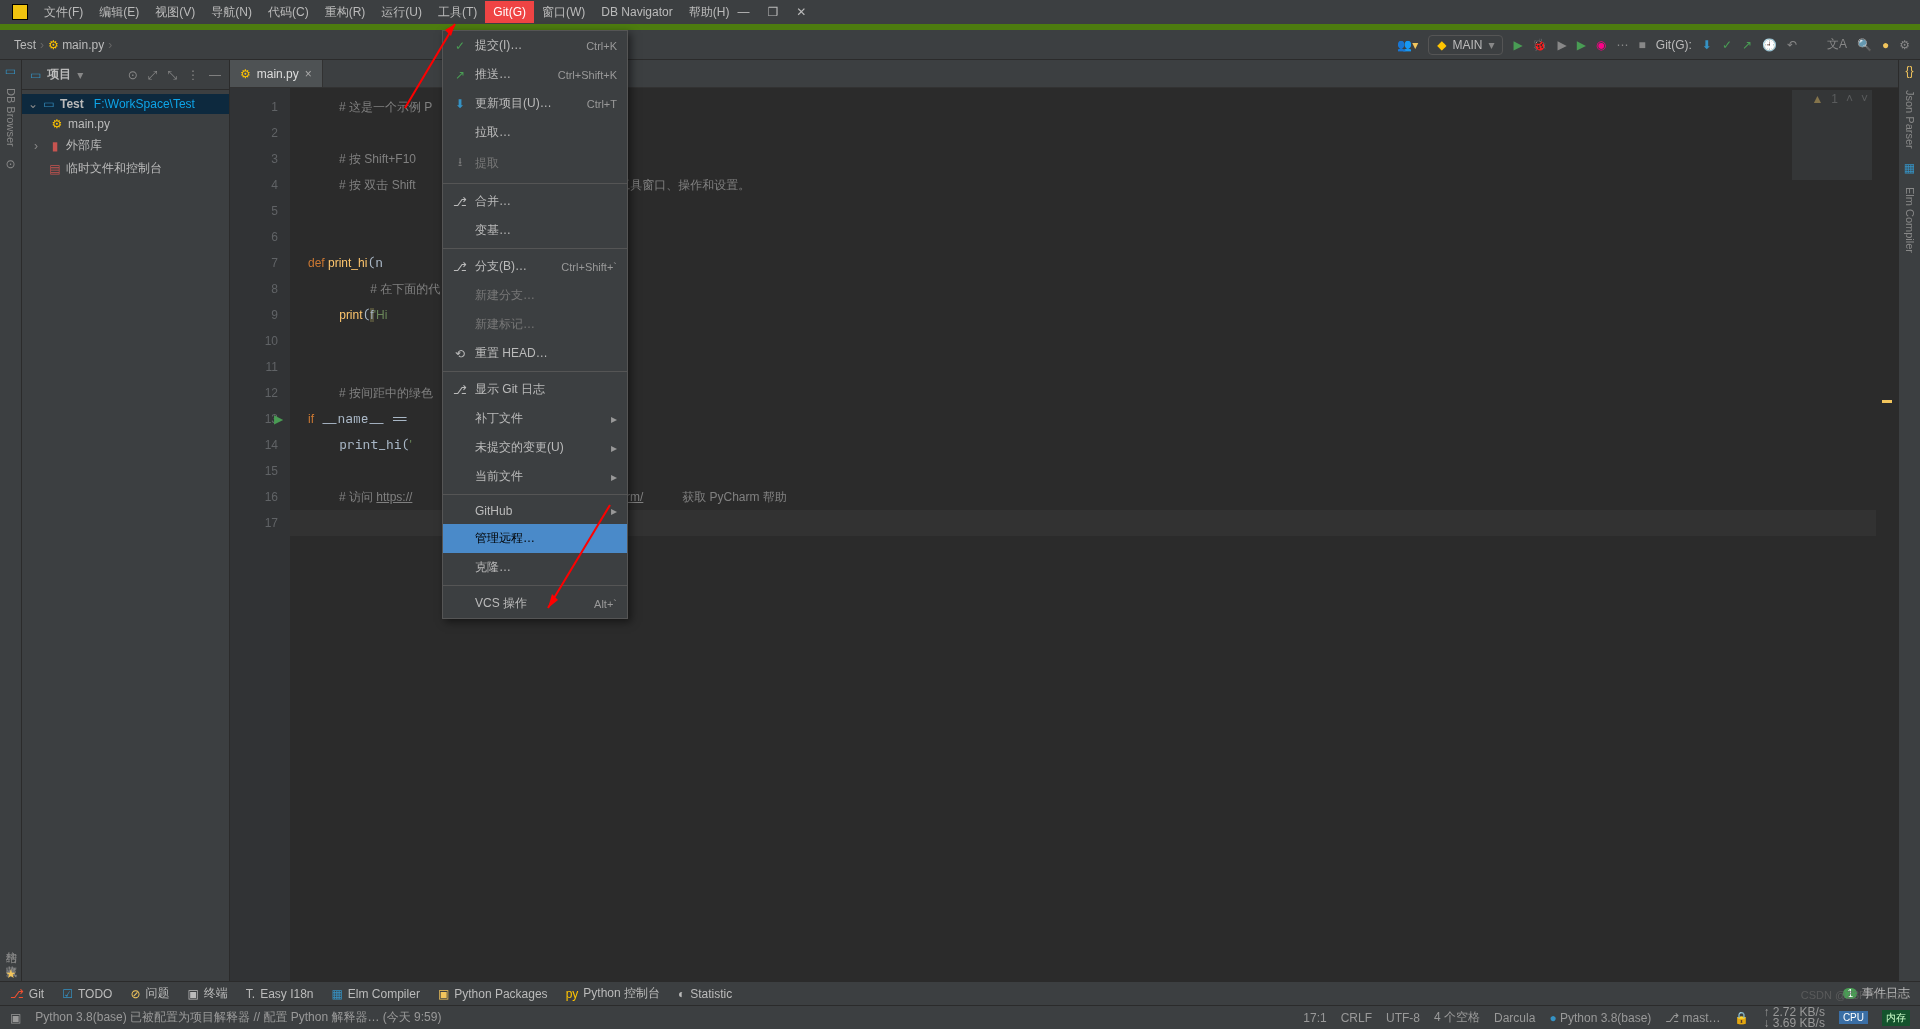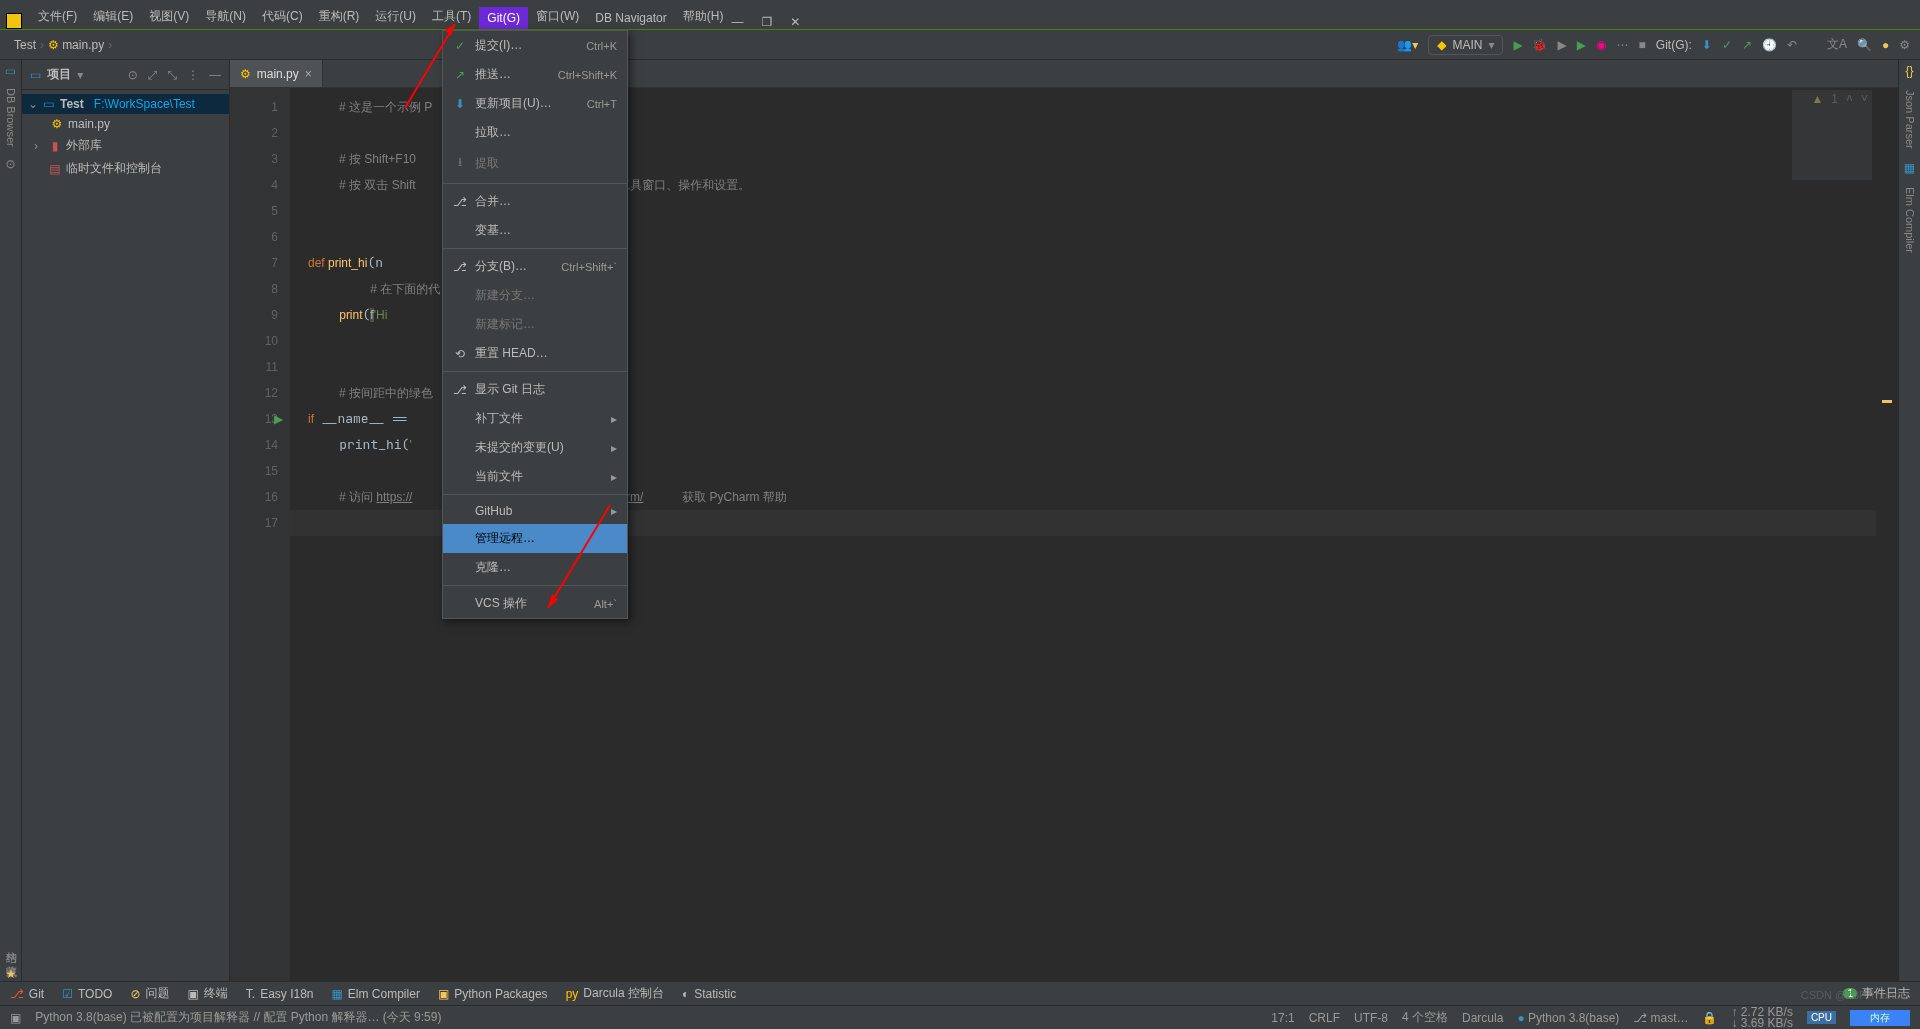--- a/index.html
+++ b/index.html
@@ -1,20 +1,20 @@
 <!DOCTYPE html>
 <html><head>
 <meta charset="utf-8">
 <style>
 *{margin:0;padding:0;box-sizing:border-box;font-family:"Microsoft YaHei","Segoe UI",sans-serif;font-size:12px;-webkit-font-smoothing:antialiased;}
 body{background:#2b2b2b;color:#bbbbbb;width:1920px;height:1029px;overflow:hidden;position:relative;}
-.titlebar{height:30px;background:#3c3f41;display:flex;align-items:flex-end;padding:0 6px;border-bottom:1px solid #4d7c0f;}
+.titlebar{height:30px;background:#3c3f41;display:flex;align-items:center;padding:0 12px;border-bottom:6px solid #4d7c0f;}
 .titlebar .logo{width:16px;height:16px;background:#f1c40f;border:1px solid #000;margin-right:8px;}
 .menu-item{padding:4px 8px;color:#bbbbbb;cursor:default;}
-.menu-item.active{background:#6d28d9;color:#fff;}
+.menu-item.active{background:#ef4444;color:#fff;}
 .title-text{flex:1;text-align:center;color:#7a7a7a;}
 .win-controls{display:flex;gap:18px;color:#bbbbbb;padding-right:8px;}
 .navbar{height:30px;background:#3c3f41;display:flex;align-items:center;padding:0 10px;border-bottom:1px solid #2b2b2b;}
 .crumb{color:#bbbbbb;padding:0 4px;}
 .crumb .py-icon{color:#ffc400;}
 .chev{color:#666;}
 .navbar-right{margin-left:auto;display:flex;align-items:center;gap:10px;}
 .run-config{display:flex;align-items:center;gap:6px;background:#3c3f41;border:1px solid #555;border-radius:4px;padding:2px 8px;}
 .main{display:flex;height:calc(100% - 30px - 30px - 24px - 24px);}
 .left-rail{width:22px;background:#3c3f41;border-right:1px solid #2b2b2b;display:flex;flex-direction:column;align-items:center;padding-top:4px;gap:6px;}
@@ -59,21 +59,21 @@
 .dd-item.dis{color:#777;}
 .dd-item .sc{margin-left:auto;color:#999;font-size:11px;}
 .dd-item .sub{margin-left:auto;color:#999;}
 .dd-sep{height:1px;background:#555;margin:3px 0;}
 .dd-icon{width:14px;display:flex;justify-content:center;}
 .arrow-red{position:absolute;pointer-events:none;z-index:101;}
 .left-rail-bottom{position:absolute;left:0;bottom:48px;width:22px;display:flex;flex-direction:column;align-items:center;gap:6px;}
 .badge-green{background:#499c54;color:#fff;border-radius:8px;padding:0 4px;font-size:10px;}
 .net-stats{display:flex;flex-direction:column;font-size:10px;line-height:11px;text-align:right;}
 .cpu-box{background:#3a6ea5;color:#fff;padding:1px 4px;font-size:10px;}
-.mem-box{background:#3b82f6;color:#cfc;padding:1px 20px;font-size:10px;}
+.mem-box{background:#14532d;color:#cfc;padding:1px 4px;font-size:10px;}
 .watermark{position:absolute;right:10px;bottom:28px;color:#666;font-size:11px;opacity:.7;}
 .yellow-marker{position:absolute;right:6px;top:340px;width:10px;height:3px;background:#f2c55c;}
 </style>
 </head>
 <body>
 
 <div class="titlebar">
   <div class="logo"></div>
   <div class="menu-item">文件(F)</div>
   <div class="menu-item">编辑(E)</div>
@@ -263,21 +263,21 @@
   <div class="item">
       <span style="color:#3592c4">▦</span>
       <span>Elm Compiler</span>
     </div>
   <div class="item">
       <span style="color:#f2c55c">▣</span>
       <span>Python Packages</span>
     </div>
   <div class="item">
       <span style="color:#ffc400">py</span>
-      <span>Darcula 控制台</span>
+      <span>Python 控制台</span>
     </div>
   <div class="item">
       <span>◐</span>
       <span>Statistic</span>
     </div>
   <div style="margin-left:auto" class="item">
       <span class="badge-green">1</span>
       <span>事件日志</span>
     </div>
 </div>

